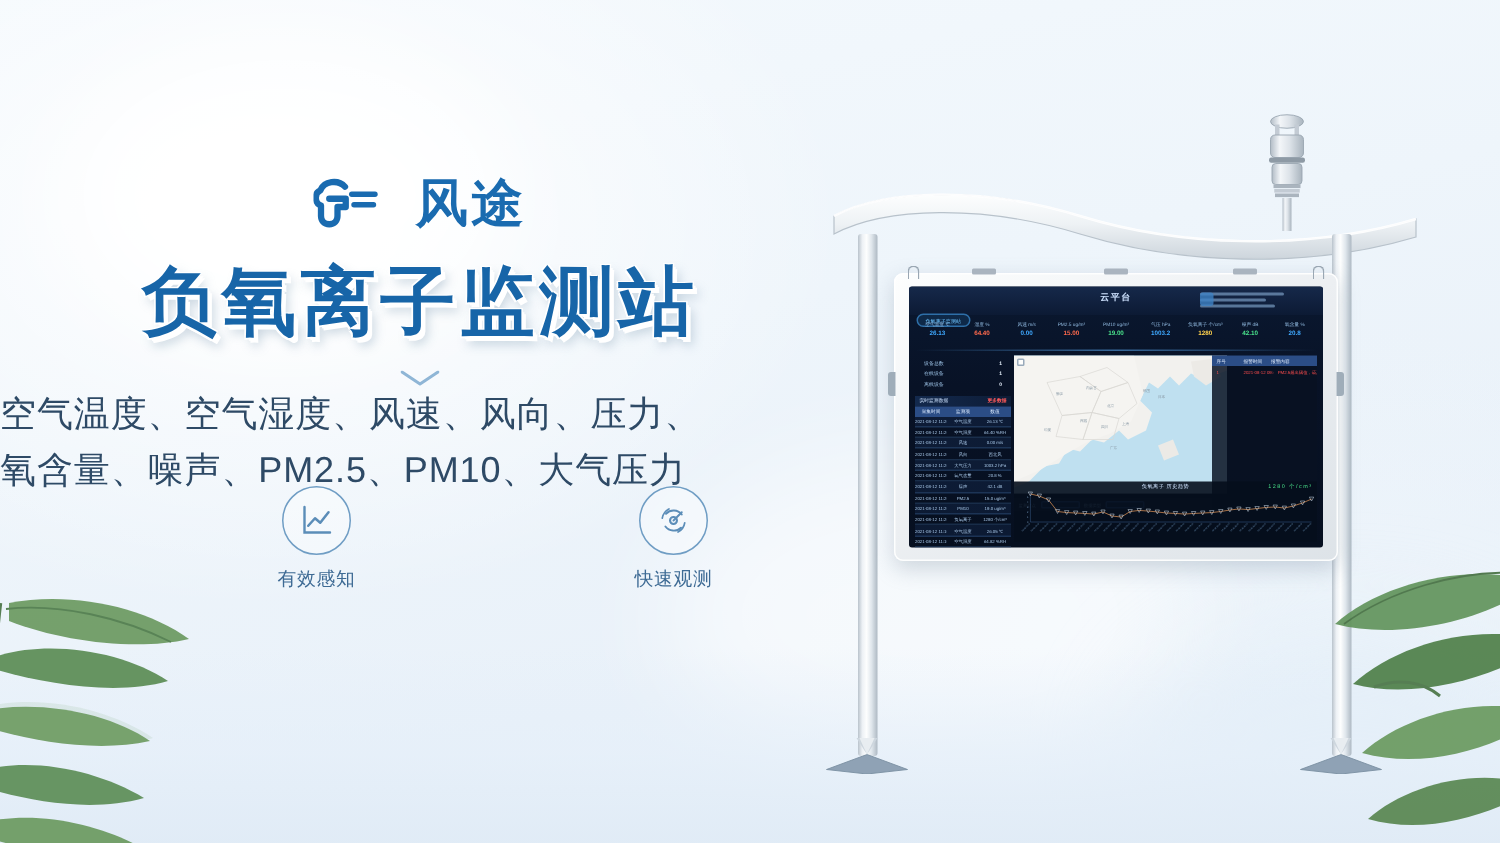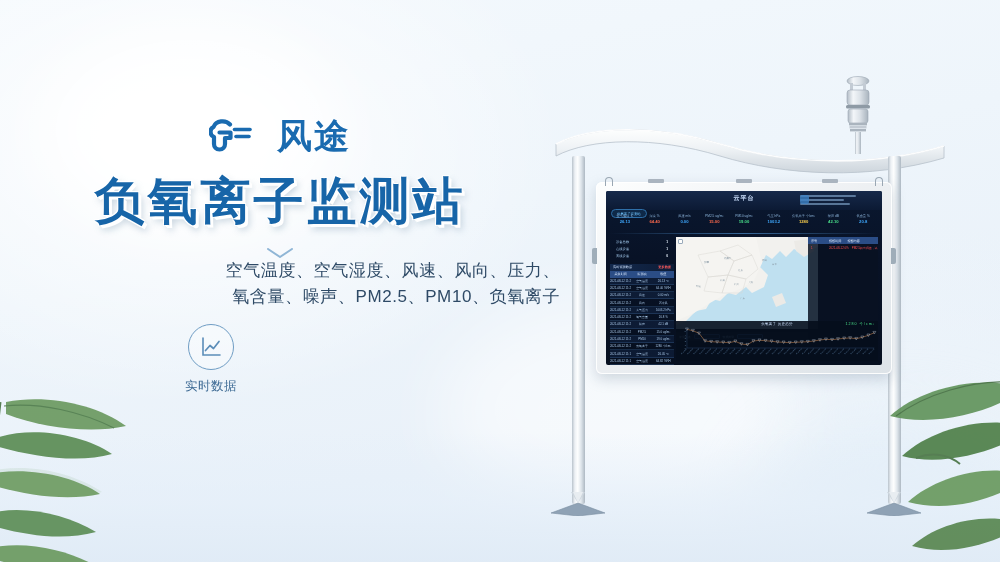--- a/index.html
+++ b/index.html
@@ -50,22 +50,22 @@
       -1px -1px 0 #ffffff, 1px -1px 0 #ffffff, -1px 1px 0 #ffffff,
       4px 5px 7px rgba(120,150,175,.45);
     line-height: 1;
   }
 
   .sep { position: absolute; left: 0; top: 246px; width: 560px; text-align: center; }
   .sep svg { display: inline-block; }
 
   .subtitle {
     position: absolute; left: 0; top: 258px; width: 560px;
-    text-align: right;
-    font-size: 17px; color: #2e4a66; line-height: 1.55;
+    text-align: left;
+    font-size: 24px; color: #2e4a66; line-height: 1.55;
     letter-spacing: .6px;
   }
   .subtitle .line { display: block; }
 
   
   .features {
     position: absolute; left: 180px; top: 324px; width: 300px;
     display: flex; justify-content: space-between; align-items: flex-start;
   }
   .feature { width: 62px; text-align: center; }
@@ -233,35 +233,48 @@
     <h1 class="headline">负氧离子监测站</h1>
 
     <div class="sep">
       <svg width="26" height="12" viewBox="0 0 26 12">
         <path d="M1 1 L13 9 L25 1" fill="none" stroke="#8fb6d6" stroke-width="2" stroke-linecap="round" stroke-linejoin="round"></path>
       </svg>
     </div>
 
     <div class="subtitle">
       <span class="line">空气温度、空气湿度、风速、风向、压力、</span>
-      <span class="line">氧含量、噪声、PM2.5、PM10、负氧离子</span>
+      <span class="line">氧含量、噪声、PM2.5、PM10、大气压力</span>
     </div>
 
     <div class="features">
 
       <div class="feature">
         <div class="circle">
           <svg width="24" height="24" viewBox="0 0 24 24">
             <path d="M4 3 L4 20 L21 20" fill="none" stroke="#5b8db8" stroke-width="1.6" stroke-linecap="round"></path>
             <path d="M6.5 15.5 L11 10.5 L14.5 13.5 L20 6.5" fill="none" stroke="#5b8db8" stroke-width="1.7" stroke-linecap="round" stroke-linejoin="round"></path>
           </svg>
         </div>
-        <div class="cap">实时数据</div>
+        <div class="cap">有效感知</div>
       </div>
 
+      <div class="feature">
+        <div class="circle">
+          <svg width="24" height="24" viewBox="0 0 24 24">
+            <circle cx="12" cy="12" r="2.3" fill="none" stroke="#5b8db8" stroke-width="1.4"></circle>
+            <path d="M7 7.5 A7 7 0 0 1 17.5 8" fill="none" stroke="#5b8db8" stroke-width="1.3" stroke-linecap="round"></path>
+            <path d="M17 16.8 A7 7 0 0 1 6.6 16" fill="none" stroke="#5b8db8" stroke-width="1.3" stroke-linecap="round"></path>
+            <path d="M4.5 10.5 A8.5 8.5 0 0 1 9 4.3" fill="none" stroke="#5b8db8" stroke-width="1.1" stroke-linecap="round"></path>
+            <path d="M19.5 13.5 A8.5 8.5 0 0 1 15 19.7" fill="none" stroke="#5b8db8" stroke-width="1.1" stroke-linecap="round"></path>
+            <path d="M12 12 L17.5 6.5" fill="none" stroke="#5b8db8" stroke-width="1.3" stroke-linecap="round"></path>
+          </svg>
+        </div>
+        <div class="cap">快速观测</div>
+      </div>
 
 
 
     </div>
   </div>
 
   <div class="kiosk">
 
     <svg class="sensor" viewBox="0 0 44 86">
       <defs>

